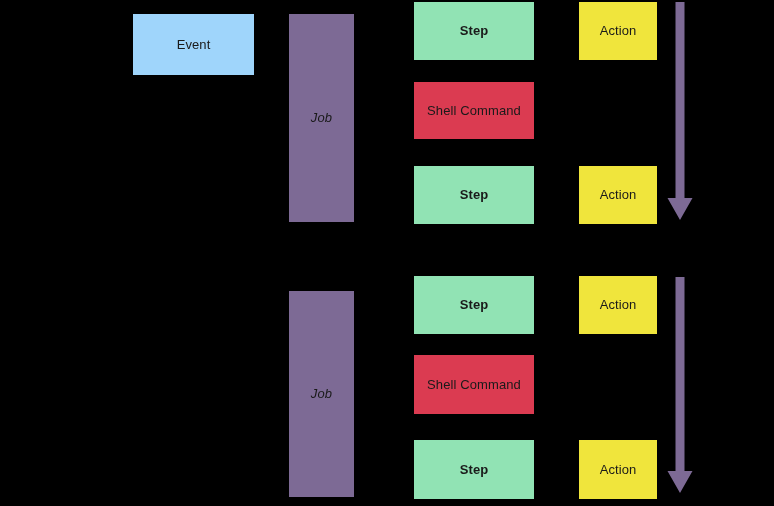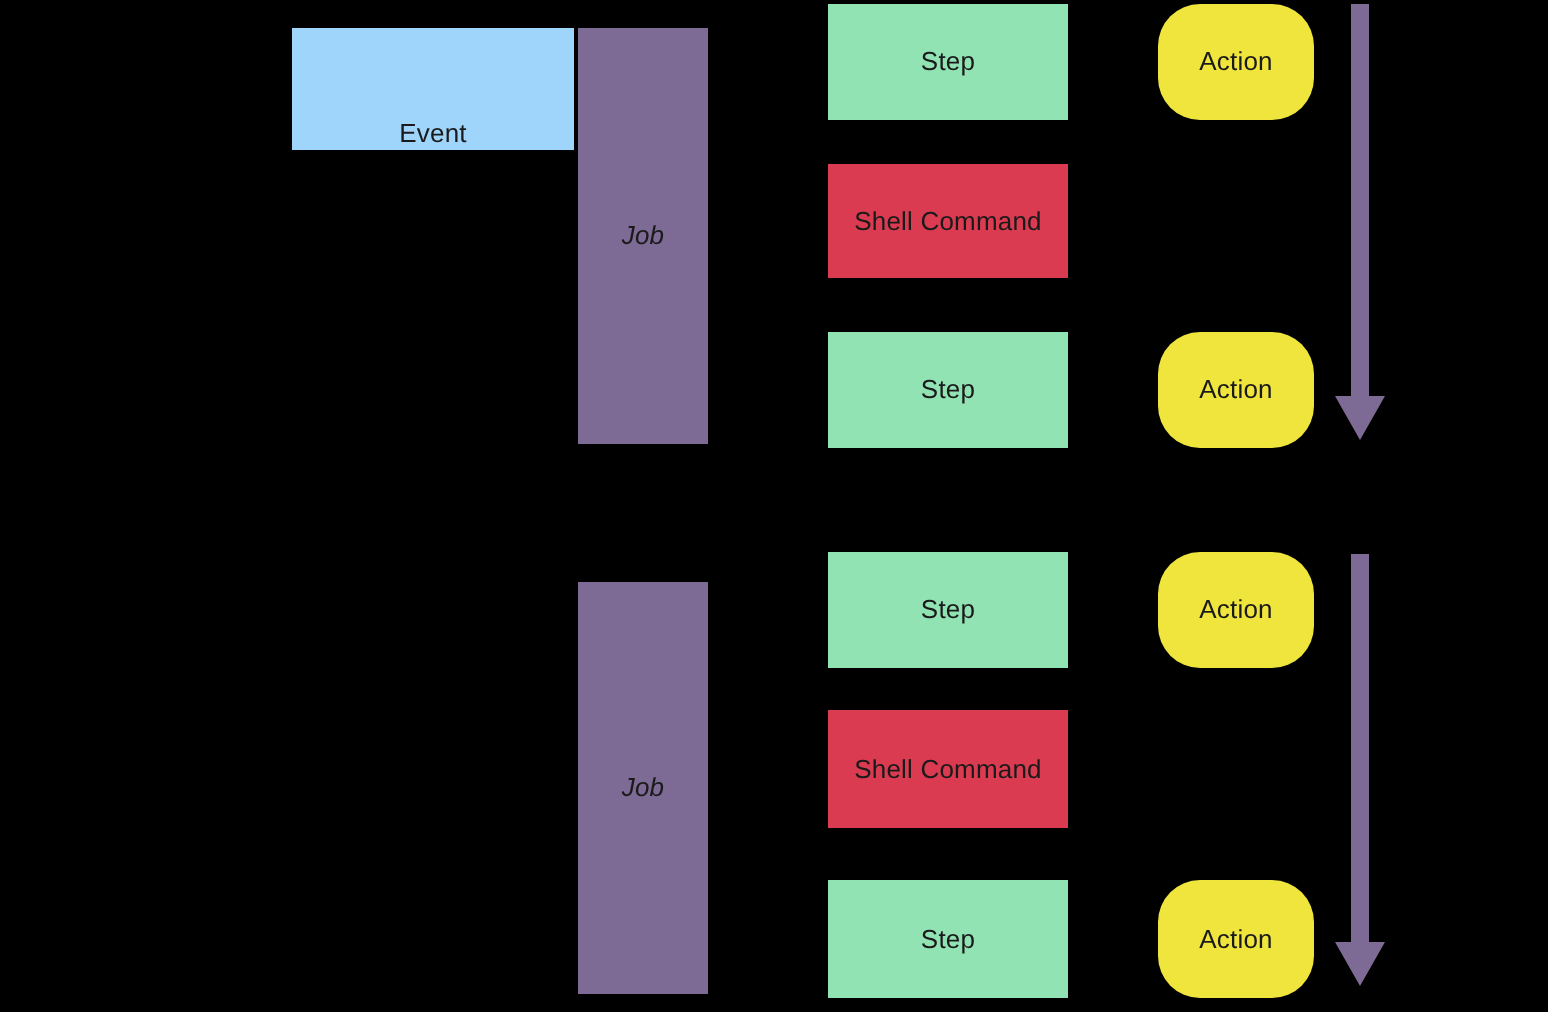--- a/index.html
+++ b/index.html
@@ -27,34 +27,34 @@
     color: #1a1a1a;
     font-size: 13px;
     line-height: 1.2;
     text-align: center;
     letter-spacing: 0.1px;
     white-space: nowrap;
     user-select: none;
   }
   .node-event        { background: #9FD5FB; }
   .node-job          { background: #7D6A95; font-style: italic; }
-  .node-step         { background: #91E3B4; }
-  .node-action       { background: #F0E53C; border-radius: 21px; }
+  .node-step         { background: #91E3B4; font-weight: bold; }
+  .node-action       { background: #F0E53C; }
 
   .arrow {
     position: absolute;
     overflow: visible;
   }
   .arrow svg { display: block; }
 </style>
 </head>
 <body>
 
 <div id="canvas" style="background: rgb(0, 0, 0);">
-    <div class="node node-event" style="left: 146px; top: 14px; width: 141px; height: 61px; background: rgb(159, 213, 251); color: rgb(26, 26, 26); align-items: flex-end;">
+    <div class="node node-event" style="left: 133px; top: 14px; width: 121px; height: 61px; background: rgb(159, 213, 251); color: rgb(26, 26, 26);">
       <span>Event</span>
     </div>
     <div class="node node-job" style="left: 289px; top: 14px; width: 65px; height: 208px; background: rgb(125, 106, 149); color: rgb(26, 26, 26);">
       <span>Job</span>
     </div>
     <div class="node node-step" style="left: 414px; top: 2px; width: 120px; height: 58px; background: rgb(145, 227, 180); color: rgb(26, 26, 26);">
       <span>Step</span>
     </div>
     <div class="node node-action" style="left: 579px; top: 2px; width: 78px; height: 58px; background: rgb(240, 229, 60); color: rgb(26, 26, 26);">
       <span>Action</span>

